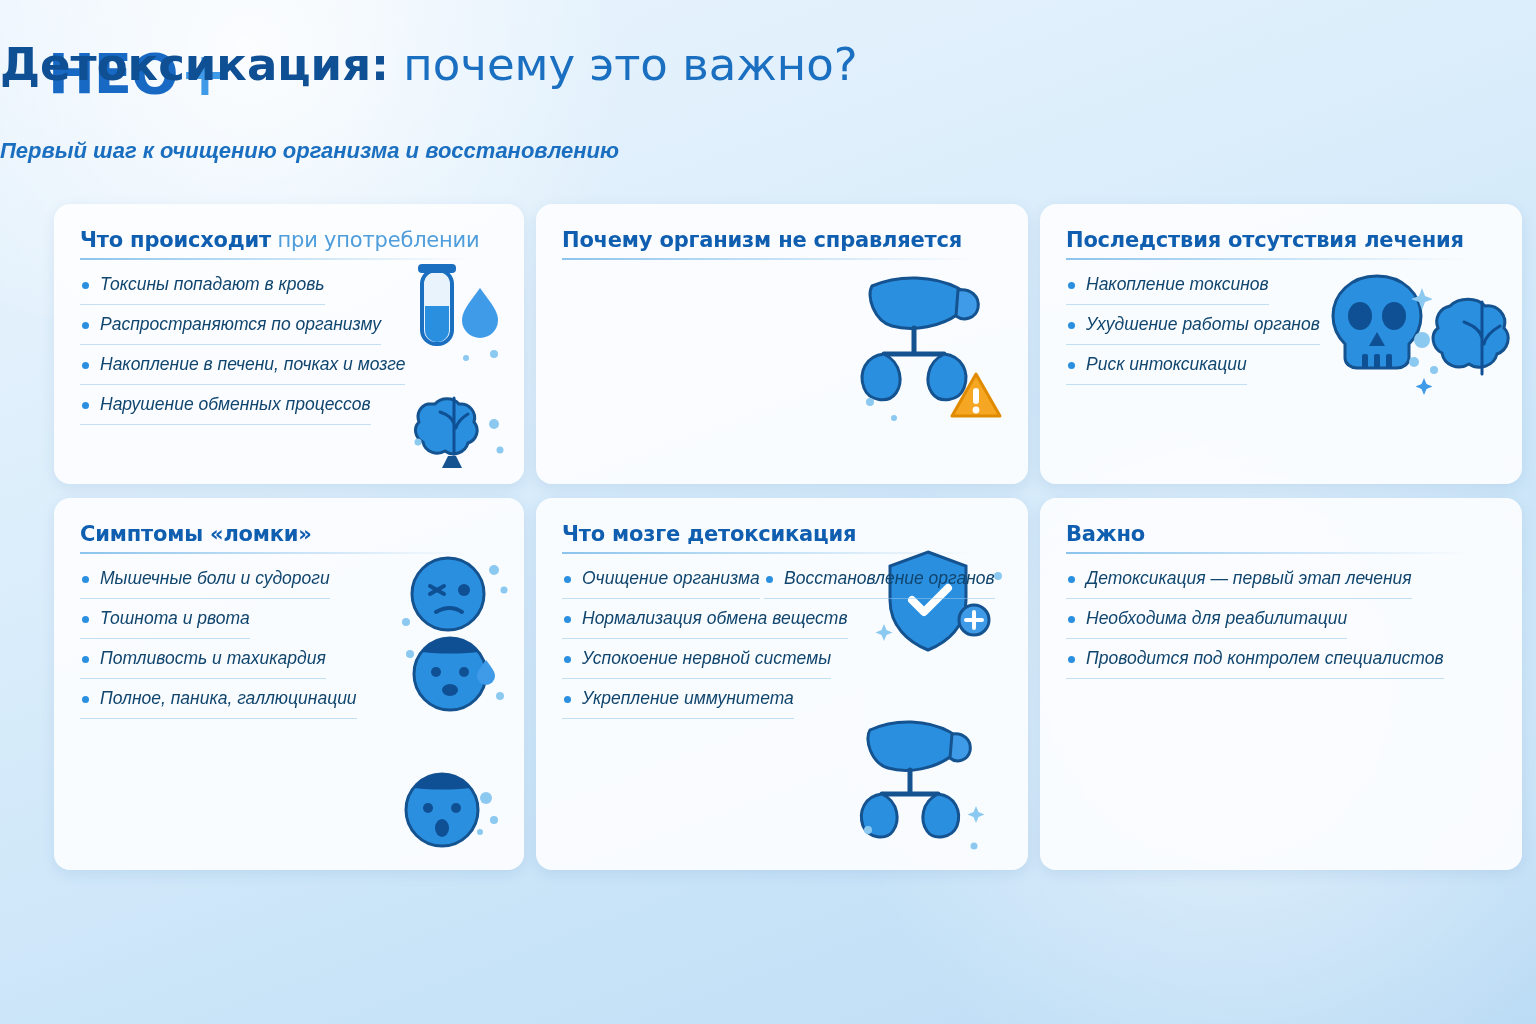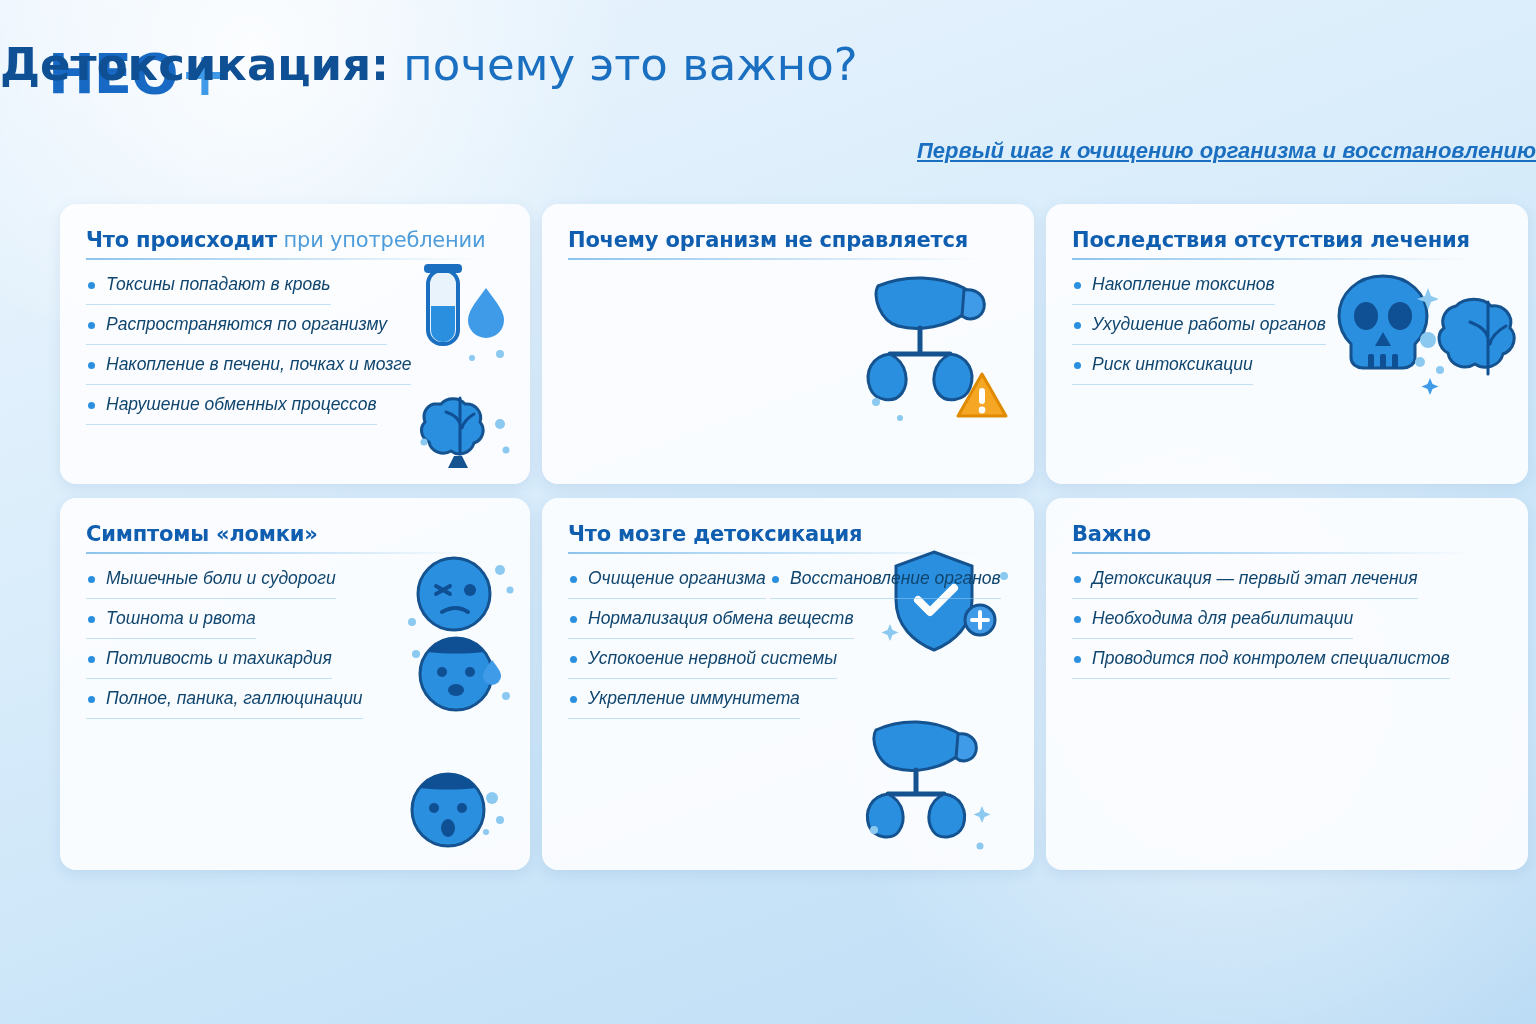--- a/index.html
+++ b/index.html
@@ -65,33 +65,32 @@
     font-family: "DejaVu Sans", sans-serif;
   }
   .title .strong {
     font-weight: bold;
     color: #0f4f94;
   }
   .subtitle {
     position: absolute;
     left: 0; right: 0;
     top: 138px;
-    text-align: right;
+    text-align: left;
     font-size: 22px;
     font-style: italic;
     font-weight: bold;
     color: #1b6fc0;
-    text-decoration: underline;
   }
 
   
   .grid {
     position: absolute;
     top: 204px;
-    left: 60px;
+    left: 54px;
     width: 1448px;
     display: grid;
     grid-template-columns: 470px 492px 482px;
     grid-auto-rows: 280px;
     column-gap: 12px;
     row-gap: 14px;
   }
   .card {
     background: rgba(252,253,255,0.93);
     border-radius: 16px;

